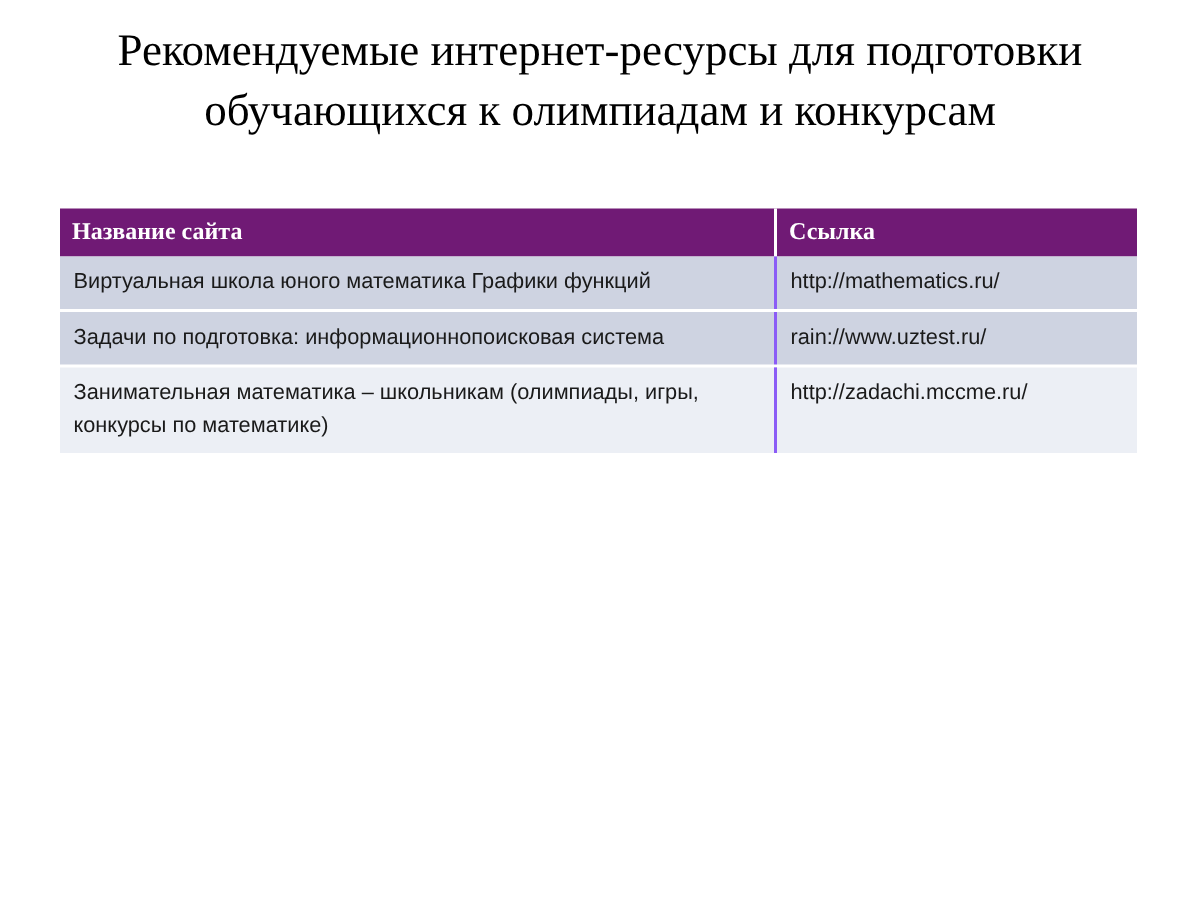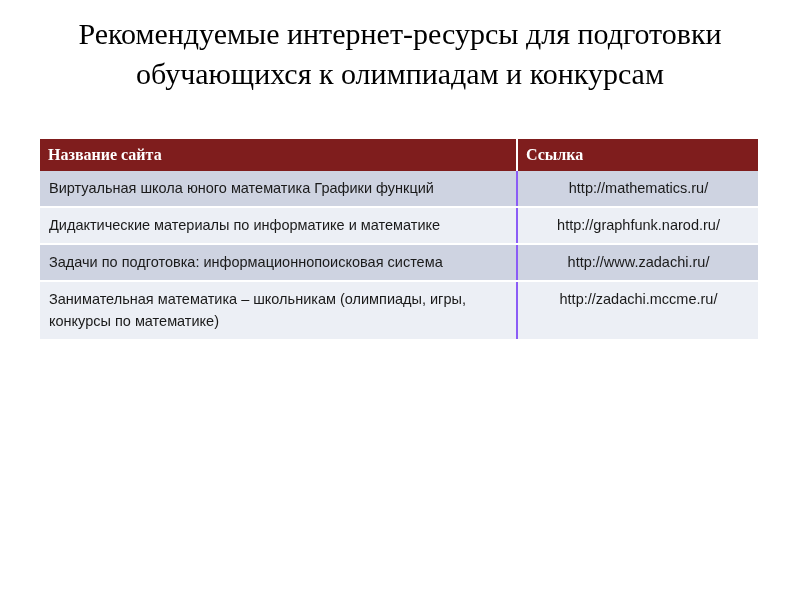--- a/index.html
+++ b/index.html
@@ -40,21 +40,21 @@
     top: 139px;
     width: 718px;
     border-collapse: collapse;
     table-layout: fixed;
   }
 
   .resource-table col.col-name { width: 477px; }
   .resource-table col.col-link { width: 241px; }
 
   .resource-table thead th {
-    background: #7f1d1d;
+    background: #701a75;
     color: #ffffff;
     font-family: "Liberation Serif", serif;
     font-weight: bold;
     font-size: 16px;
     text-align: left;
     padding: 6px 8px 7px 8px;
     border-right: 2px solid #ffffff;
     vertical-align: middle;
     height: 19px;
   }
@@ -68,21 +68,20 @@
     font-size: 14.5px;
     line-height: 22px;
     color: #1a1a1a;
     padding: 6px 8px 7px 9px;
     vertical-align: top;
     border-right: 2px solid #8b5cf6;
     border-bottom: 2px solid #ffffff;
   }
   .resource-table tbody td:last-child {
     border-right: none;
-    text-align: center;
   }
   .resource-table tbody tr:last-child td {
     border-bottom: none;
   }
 
   .resource-table tbody tr.shaded td { background: #ced3e1; }
   .resource-table tbody tr.plain  td { background: #eceff5; }
 
   .cell-link {
     white-space: normal;
@@ -105,27 +104,23 @@
       <tr>
         <th>Название сайта</th>
         <th>Ссылка</th>
       </tr>
     </thead>
     <tbody>
       <tr class="shaded">
         <td class="cell-name">Виртуальная школа юного математика Графики функций</td>
         <td class="cell-link">http://mathematics.ru/</td>
       </tr>
-      <tr class="plain">
-        <td class="cell-name">Дидактические материалы по информатике и математике</td>
-        <td class="cell-link">http://graphfunk.narod.ru/</td>
-      </tr>
       <tr class="shaded">
         <td class="cell-name">Задачи по подготовка: информационнопоисковая система</td>
-        <td class="cell-link">http://www.zadachi.ru/</td>
+        <td class="cell-link">rain://www.uztest.ru/</td>
       </tr>
       <tr class="plain">
         <td class="cell-name">Занимательная математика – школьникам (олимпиады, игры, конкурсы по математике)</td>
         <td class="cell-link">http://zadachi.mccme.ru/</td>
       </tr>
     </tbody>
   </table>
 
 </div>
 

